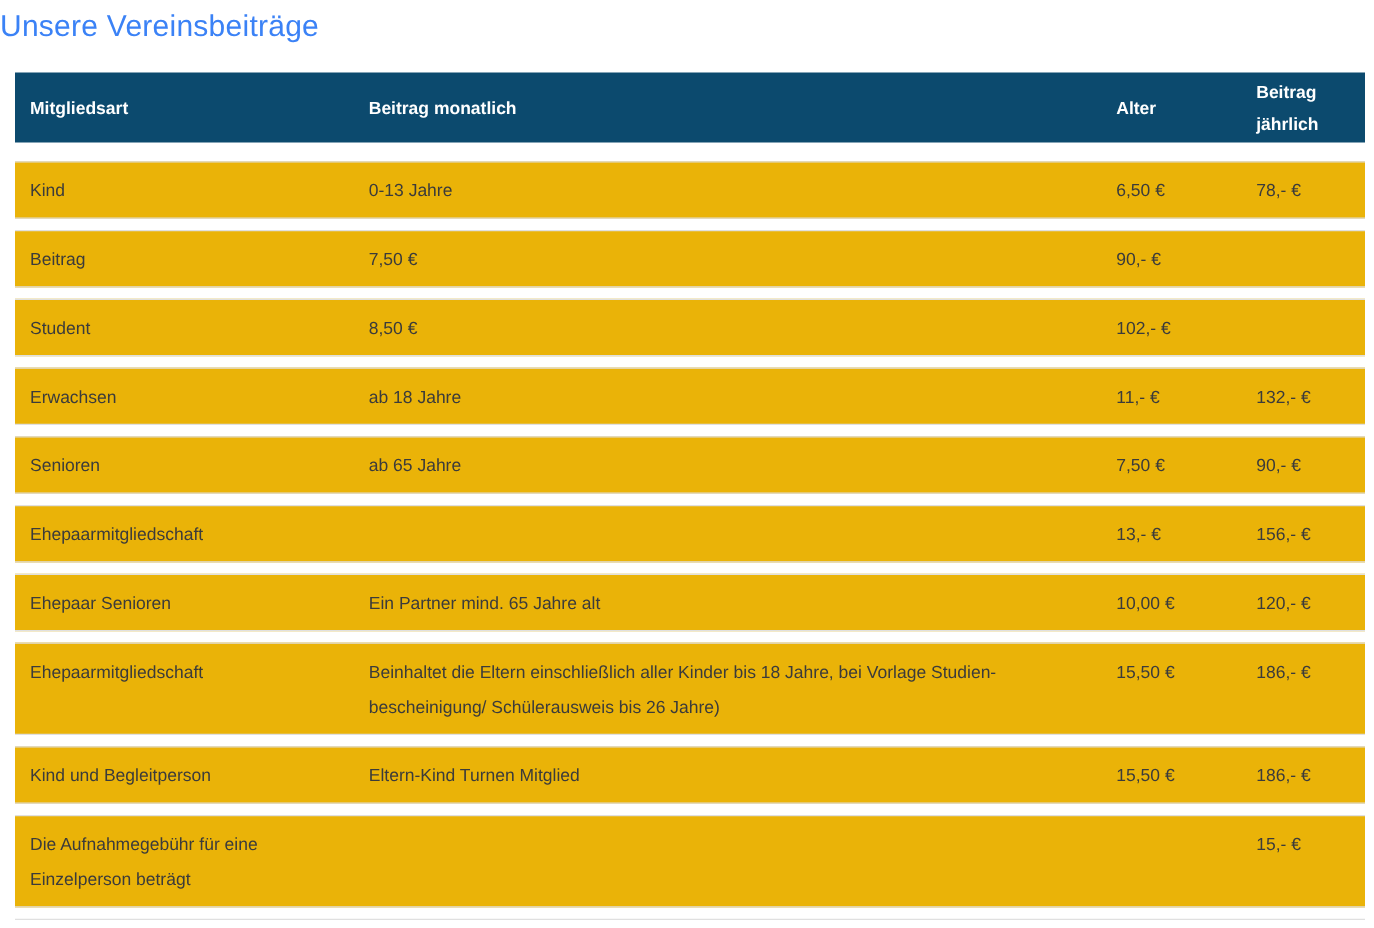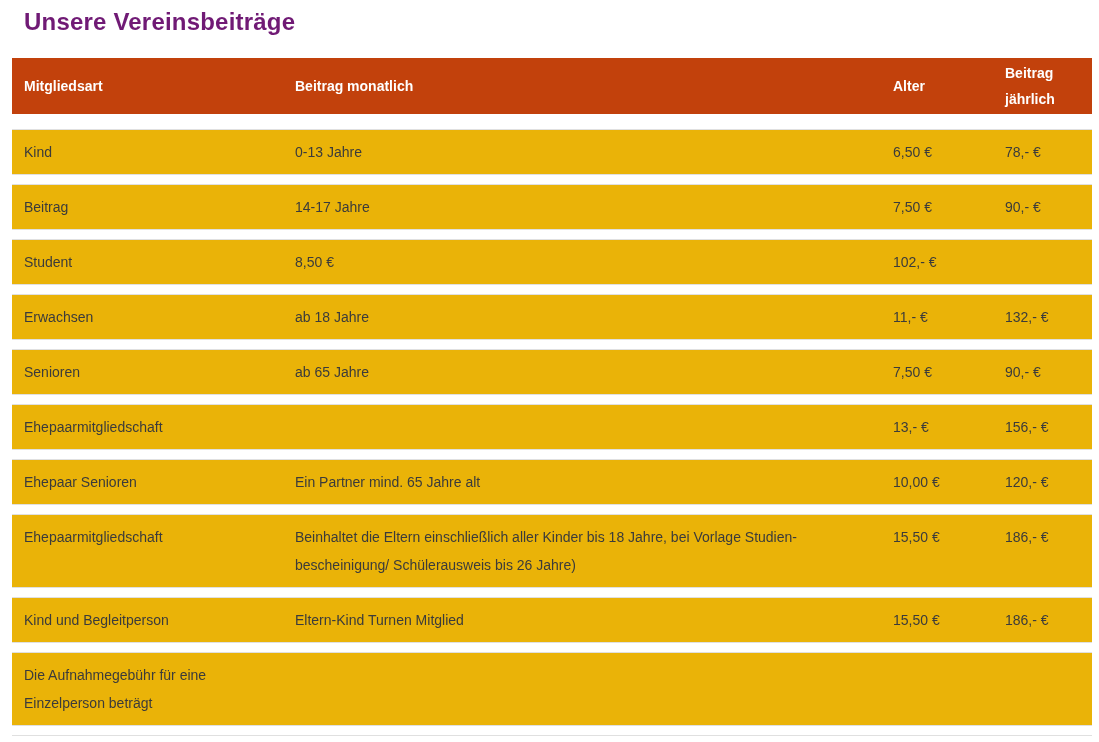--- a/index.html
+++ b/index.html
@@ -5,35 +5,35 @@
   * { margin: 0; padding: 0; box-sizing: border-box; }
   html, body {
     width: 1099px; height: 742px;
     background: #ffffff;
     font-family: "Liberation Sans", "DejaVu Sans", sans-serif;
     overflow: hidden;
   }
   .page { width: 1099px; height: 742px; overflow: hidden; }
   .page-title {
     font-size: 24px;
-    font-weight: bold;
-    color: #701a75;
-    margin: 8px 0 0 24px;
+    font-weight: normal;
+    color: #3b82f6;
+    margin: 8px 0 0 0;
     letter-spacing: 0.2px;
   }
   .fees-table {
     margin: 22px 7px 0 12px;
     width: 1080px;
   }
   .grid-row {
     display: grid;
     grid-template-columns: 271px 598px 112px 1fr;
   }
   .table-header {
-    background: #c2410c;
+    background: #0c4a6e;
     color: #ffffff;
     min-height: 56px;
     align-items: center;
   }
   .table-header .cell {
     font-size: 14px;
     font-weight: bold;
     line-height: 26px;
     padding: 2px 12px;
   }
@@ -79,21 +79,20 @@
     <div class="rows-wrap" id="rows-wrap">
   <div class="grid-row band">
     <div class="cell">Kind</div>
     <div class="cell">0-13 Jahre</div>
     <div class="cell">6,50 €</div>
     <div class="cell">78,- €</div>
   </div>
 
   <div class="grid-row band">
     <div class="cell">Beitrag</div>
-    <div class="cell">14-17 Jahre</div>
     <div class="cell">7,50 €</div>
     <div class="cell">90,- €</div>
   </div>
 
   <div class="grid-row band">
     <div class="cell">Student</div>
     <div class="cell">8,50 €</div>
     <div class="cell">102,- €</div>
   </div>
 
@@ -136,20 +135,21 @@
     <div class="cell">Kind und Begleitperson</div>
     <div class="cell">Eltern-Kind Turnen Mitglied</div>
     <div class="cell">15,50 €</div>
     <div class="cell">186,- €</div>
   </div>
 
   <div class="grid-row band">
     <div class="cell">Die Aufnahmegebühr für eine Einzelperson beträgt</div>
     <div class="cell"></div>
     <div class="cell"></div>
+    <div class="cell">15,- €</div>
   </div>
 
   <div class="grid-row band band--last">
     <div class="cell">Die Aufnahmegebühr für Familien beträgt</div>
     <div class="cell"></div>
     <div class="cell"></div>
     <div class="cell">20,- €</div>
   </div>
 </div>
 

